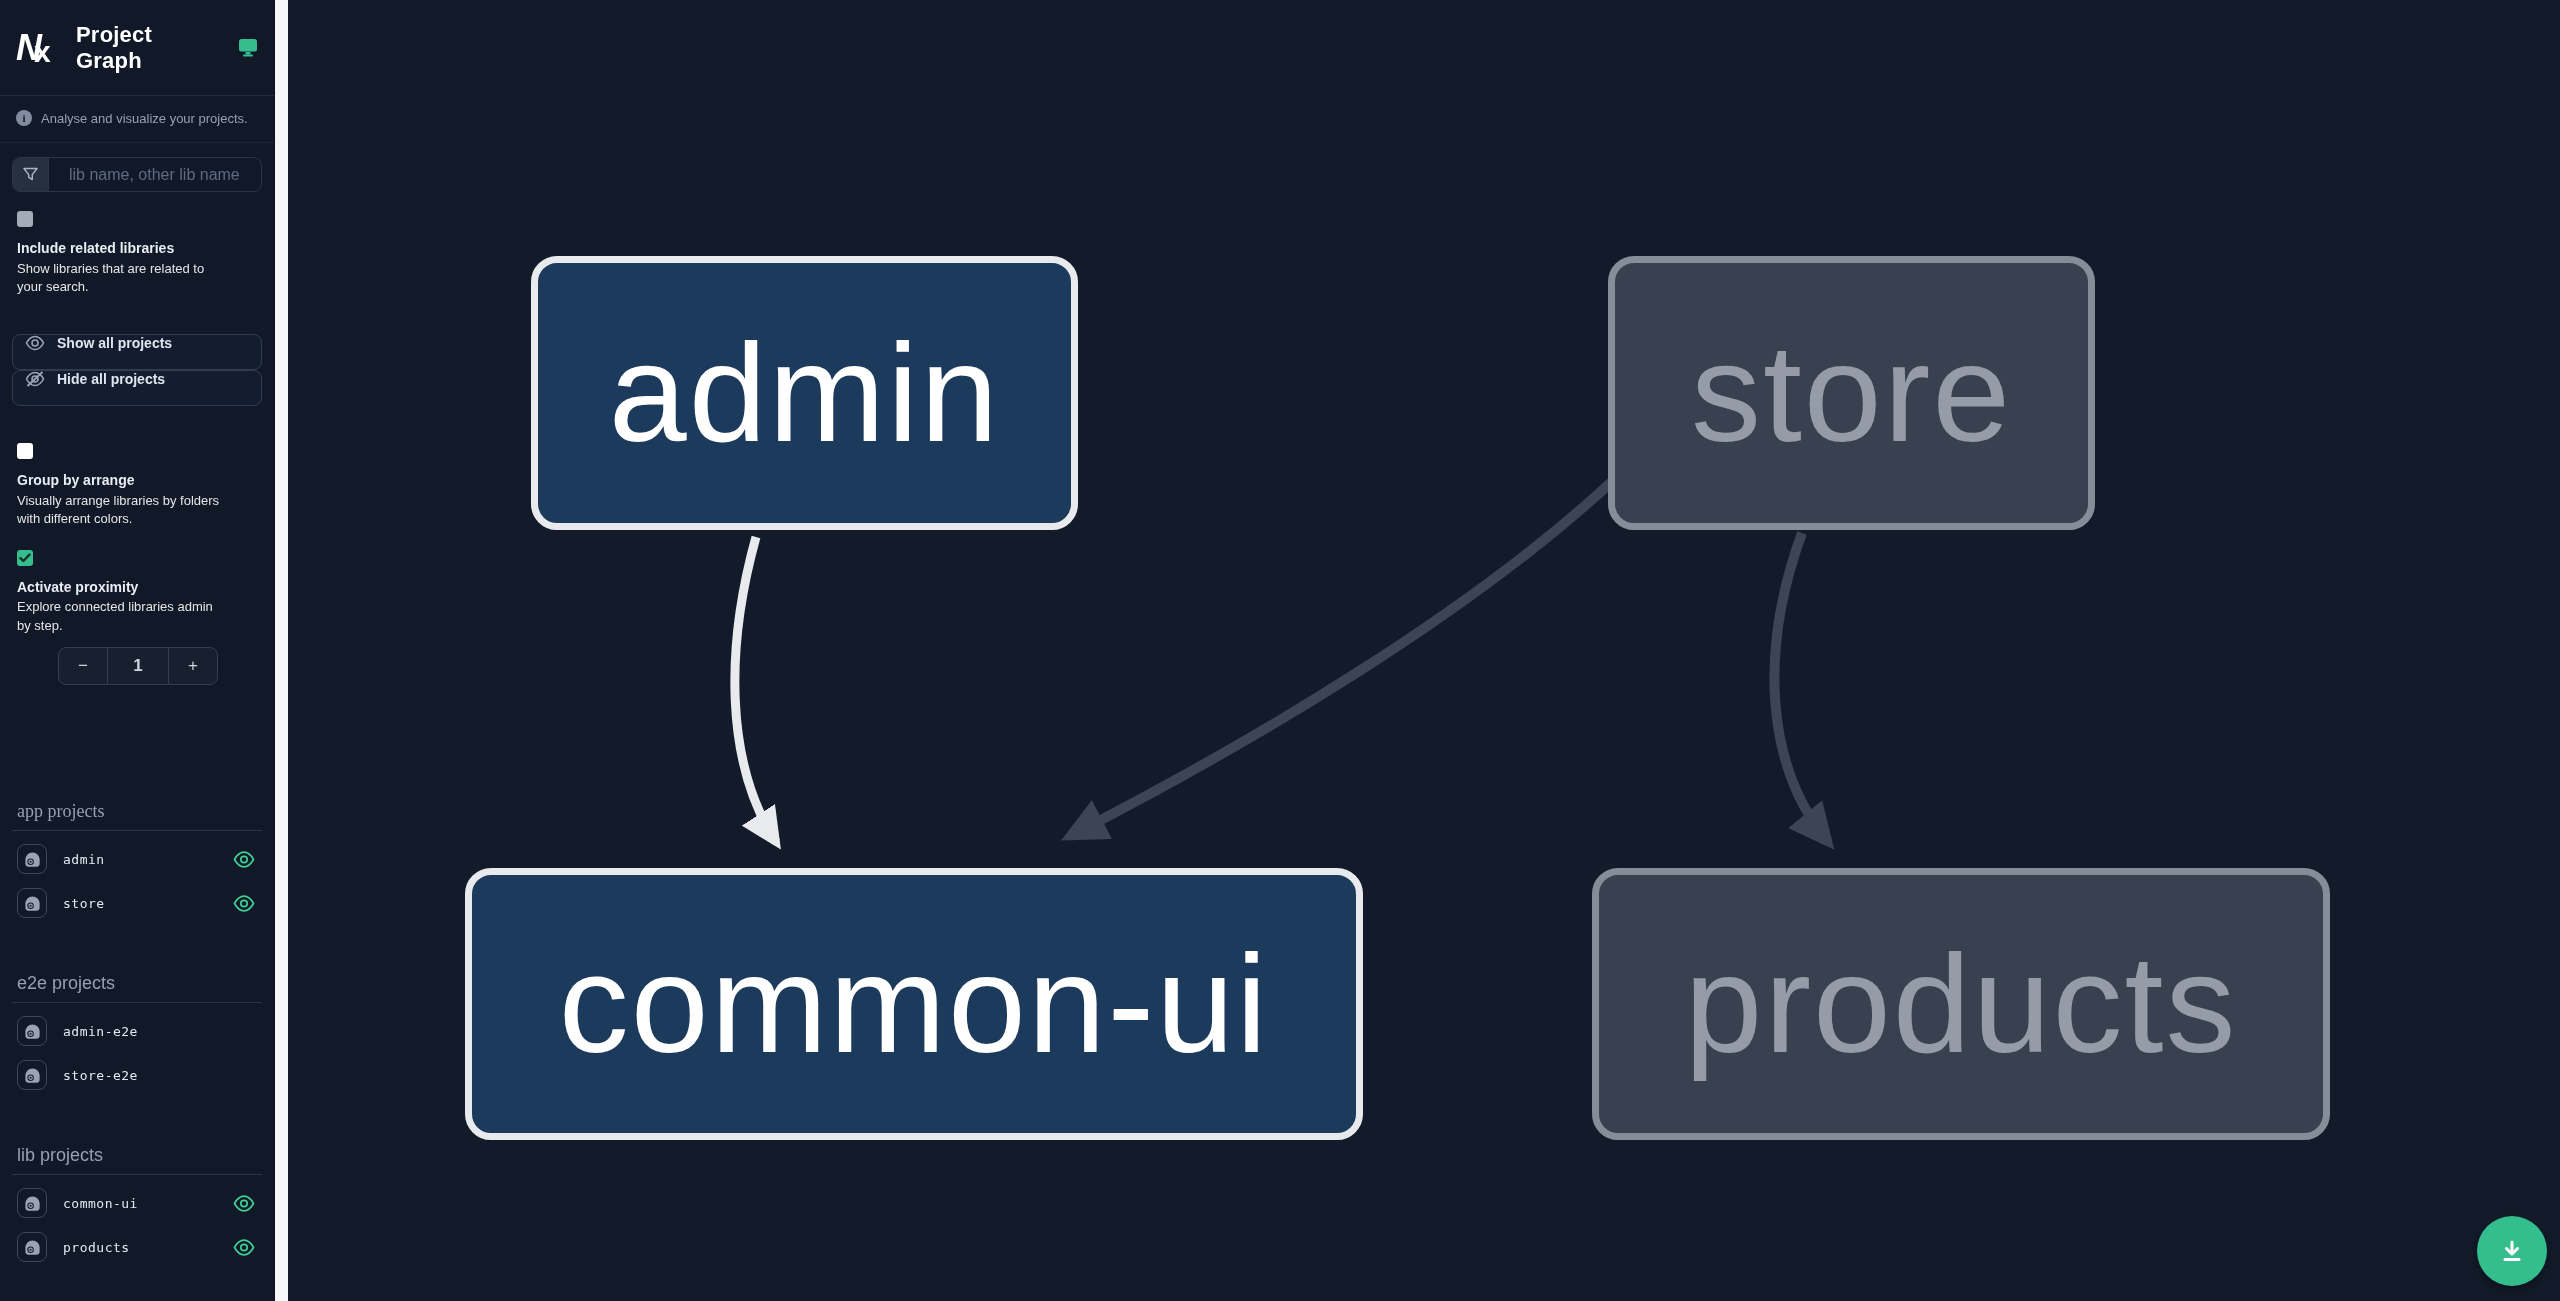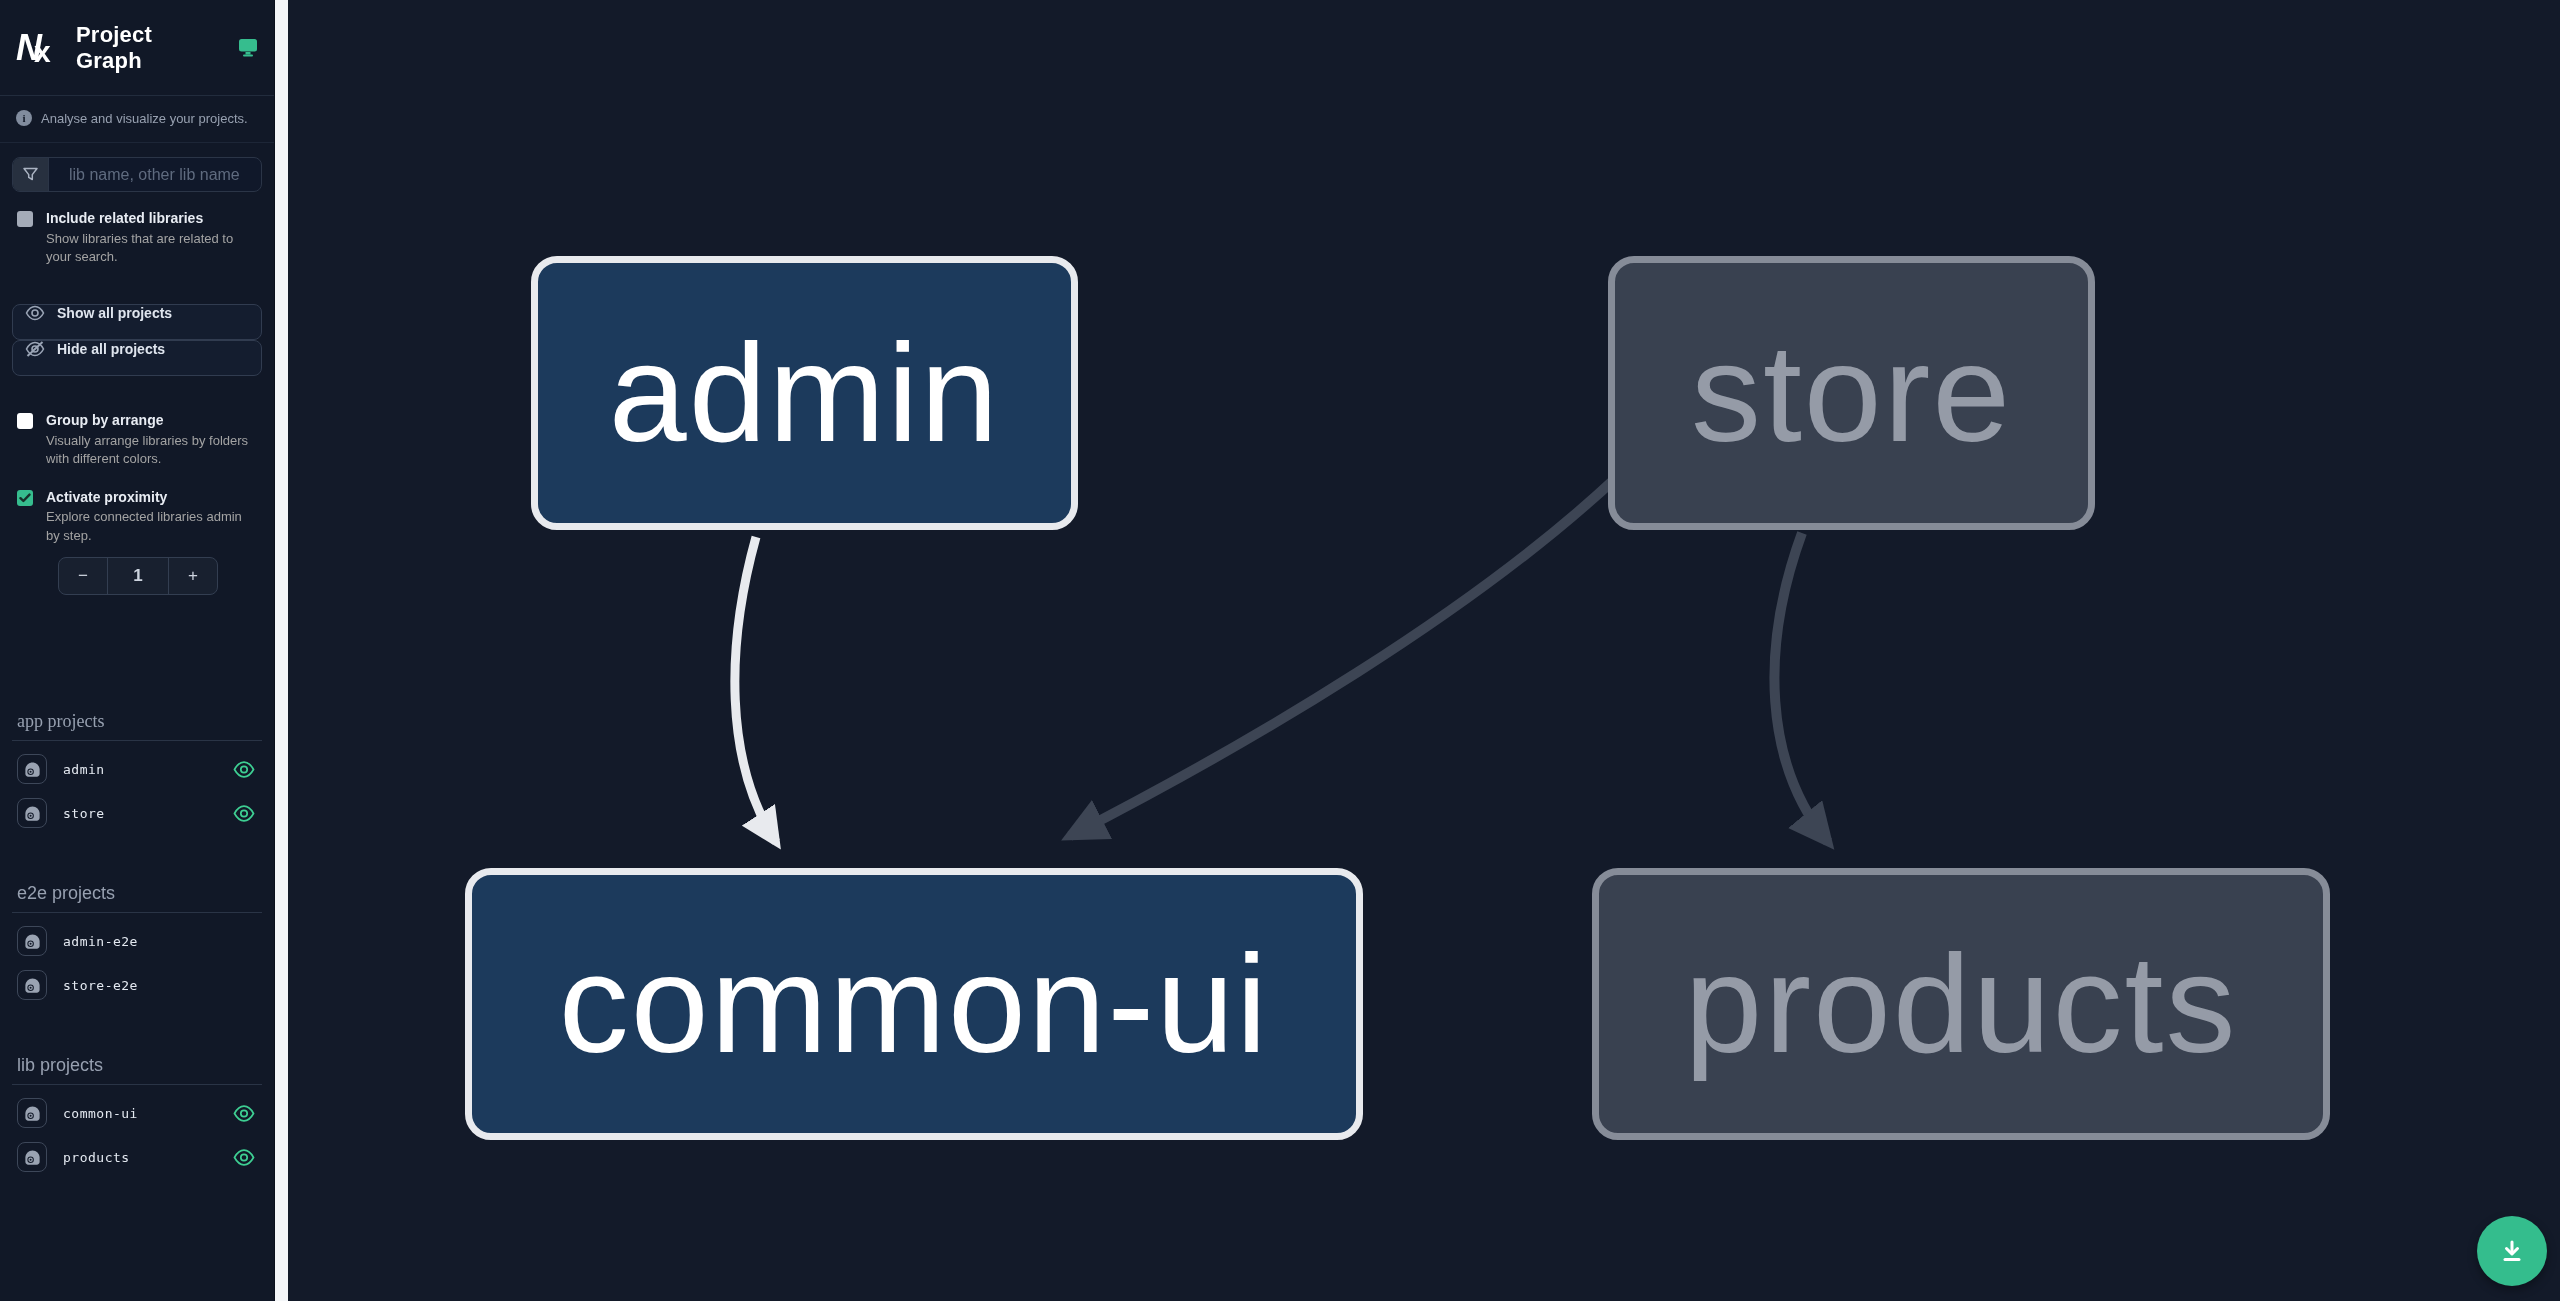--- a/index.html
+++ b/index.html
@@ -47,28 +47,28 @@
     width:36px; background:#27303f; display:flex; align-items:center; justify-content:center;
     border-right:1px solid #2b3547; flex:0 0 36px;
   }
   .sb-search input {
     flex:1; background:transparent; border:none; outline:none;
     color:#dce2ec; font-size:16px; padding:0 12px;
     font-family:"Liberation Sans", sans-serif;
   }
   .sb-search input::placeholder { color:#5f6b7f; }
 
-  .opt-block { margin:18px 14px 0 17px; display:flex; gap:13px; }
+  .opt-block { margin:18px 14px 0 17px; display:flex; gap:13px;flex-direction:column; }
   .cb { width:16px; height:16px; border-radius:3px; flex:0 0 16px; margin-top:1px;
     display:flex; align-items:center; justify-content:center; }
   .cb--gray  { background:#a4abb8; }
   .cb--white { background:#ffffff; }
   .cb--checked { background:#36bd8e; }
   .opt-label { font-size:14px; font-weight:700; color:#e8ecf3; line-height:1.25; }
-  .opt-desc  { font-size:13px; color:#a3a3a3; line-height:1.42; margin-top:2px; max-width:208px; }
+  .opt-desc  { font-size:13px; color:#e5e5e5; line-height:1.42; margin-top:2px; max-width:208px; }
 
   .sb-btn {
     margin:0 12px; height:36px;
     border:1px solid #313c50; border-radius:8px; background:#141d2f;
     display:flex; align-items:flex-start; gap:12px; padding:0 12px;
     font-size:14px; font-weight:700; color:#dfe5ee; cursor:pointer;
   }
   .sb-btn + .sb-btn { }
 
   .stepper {

